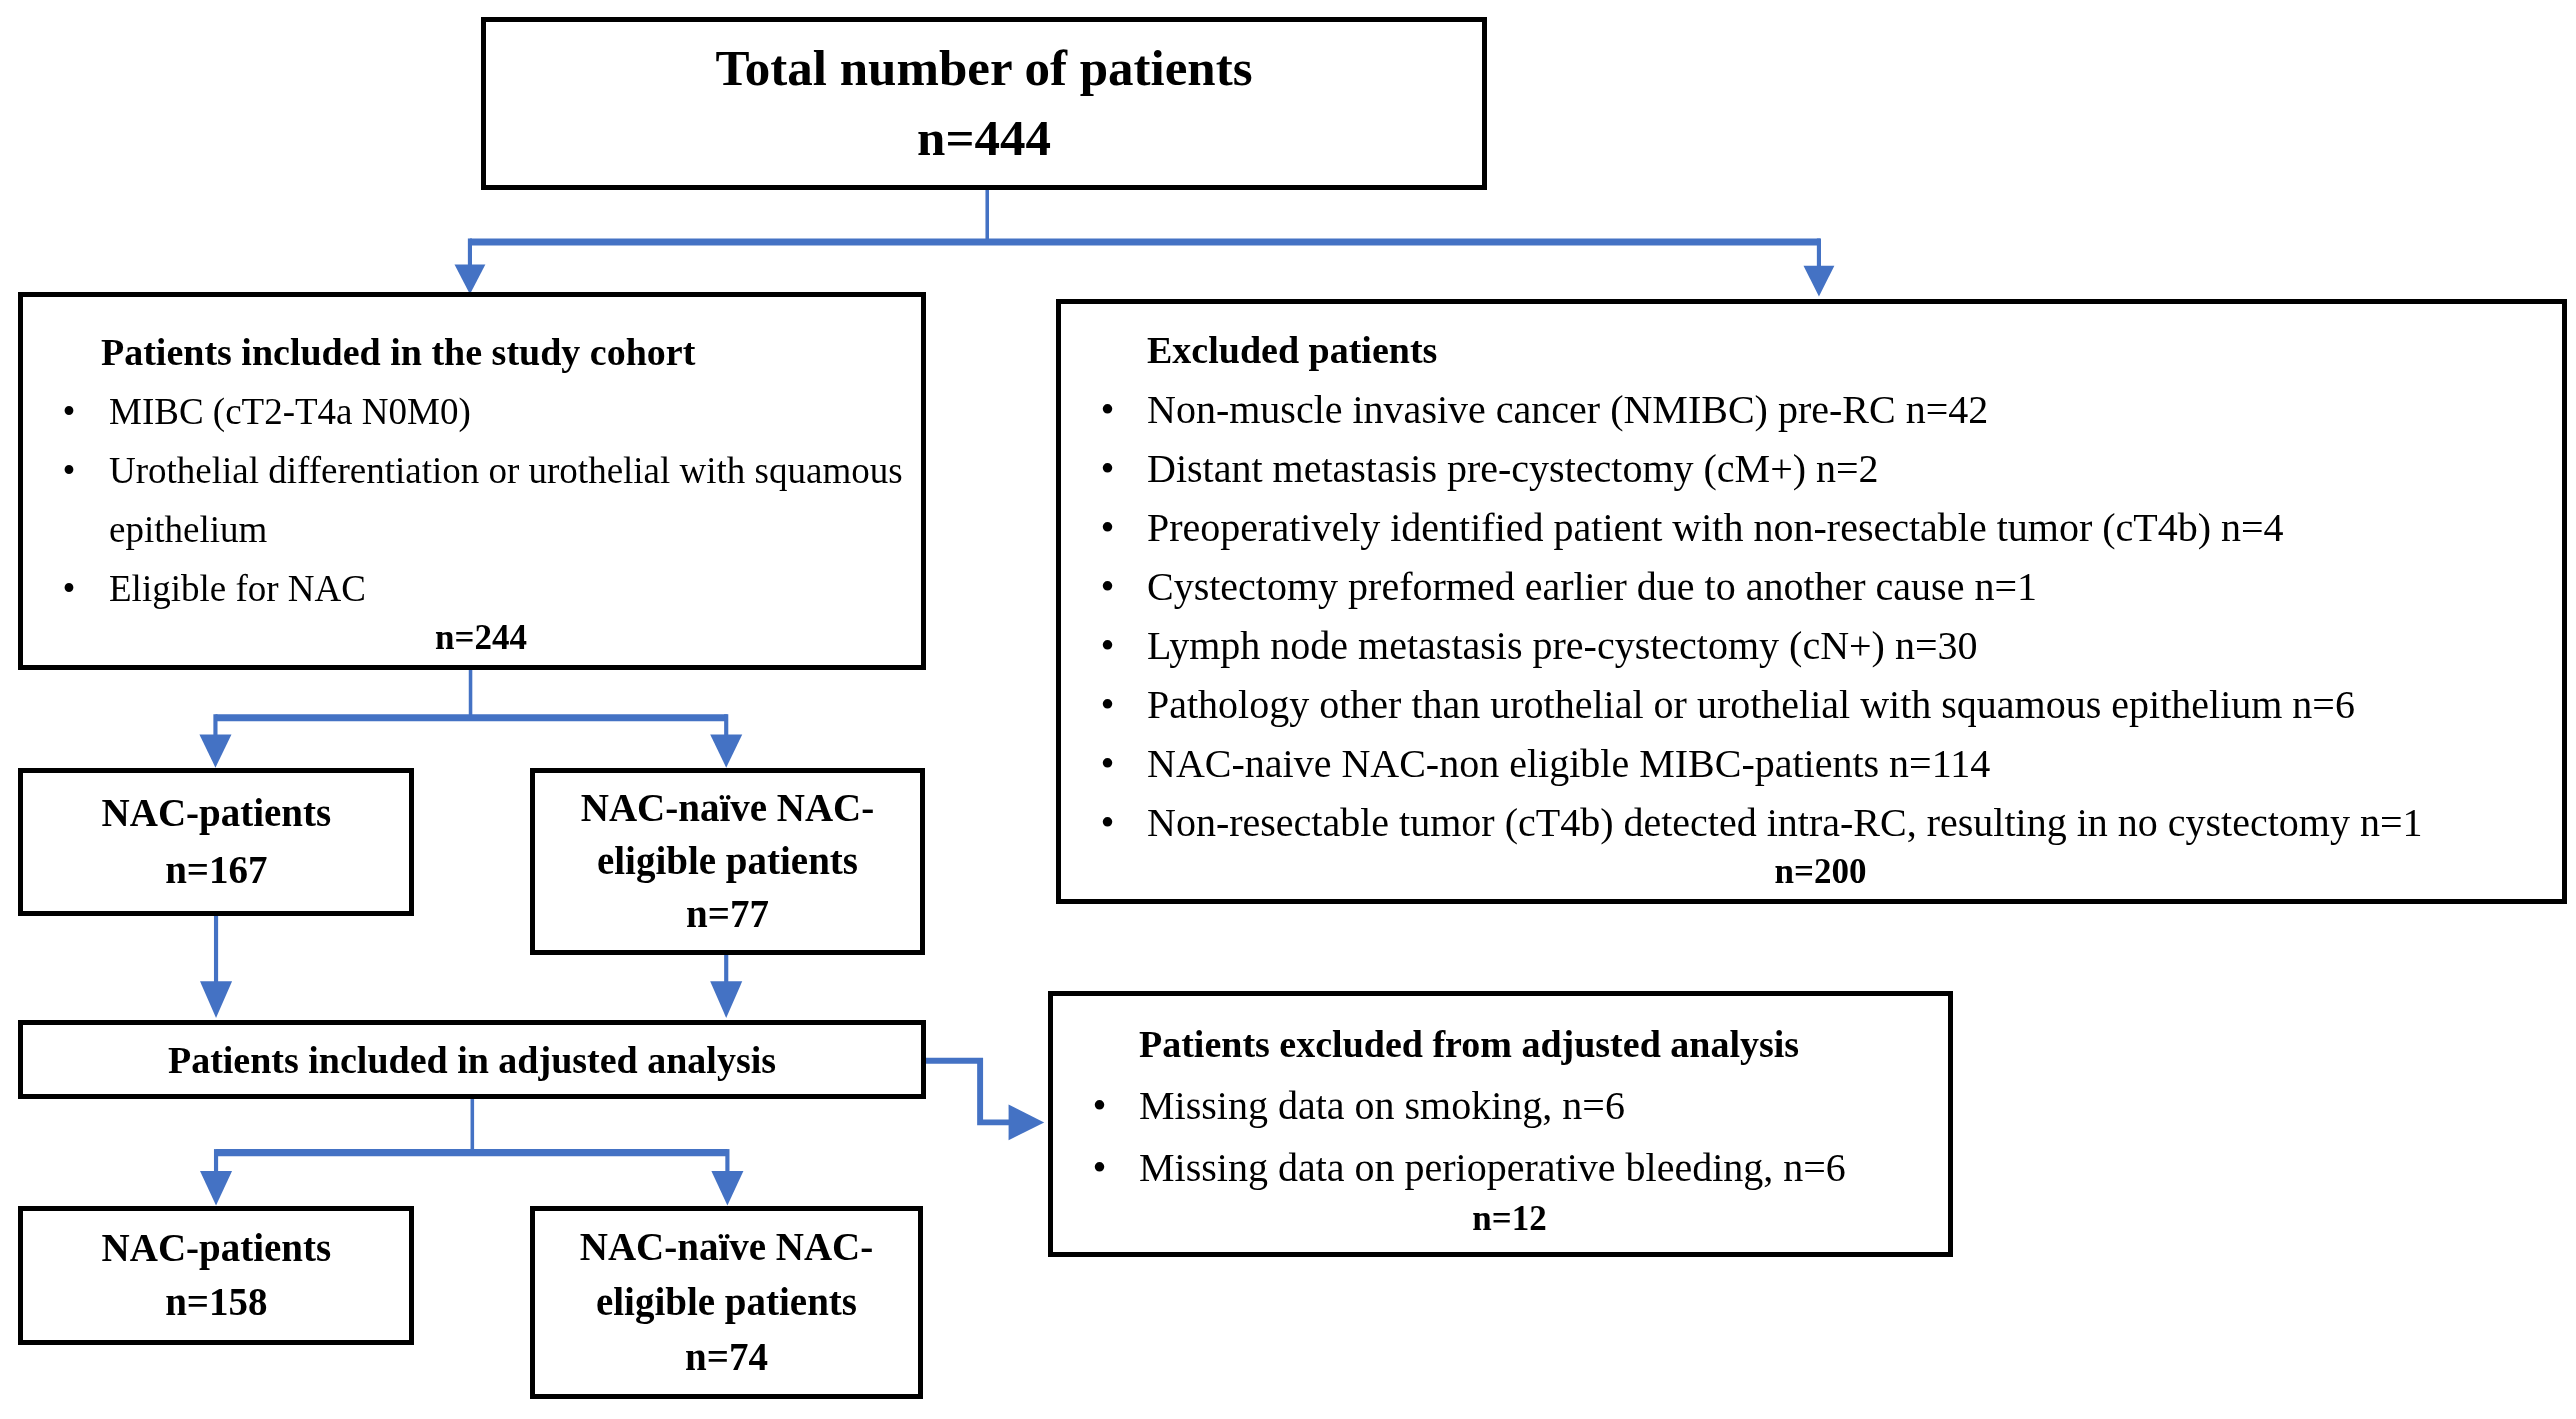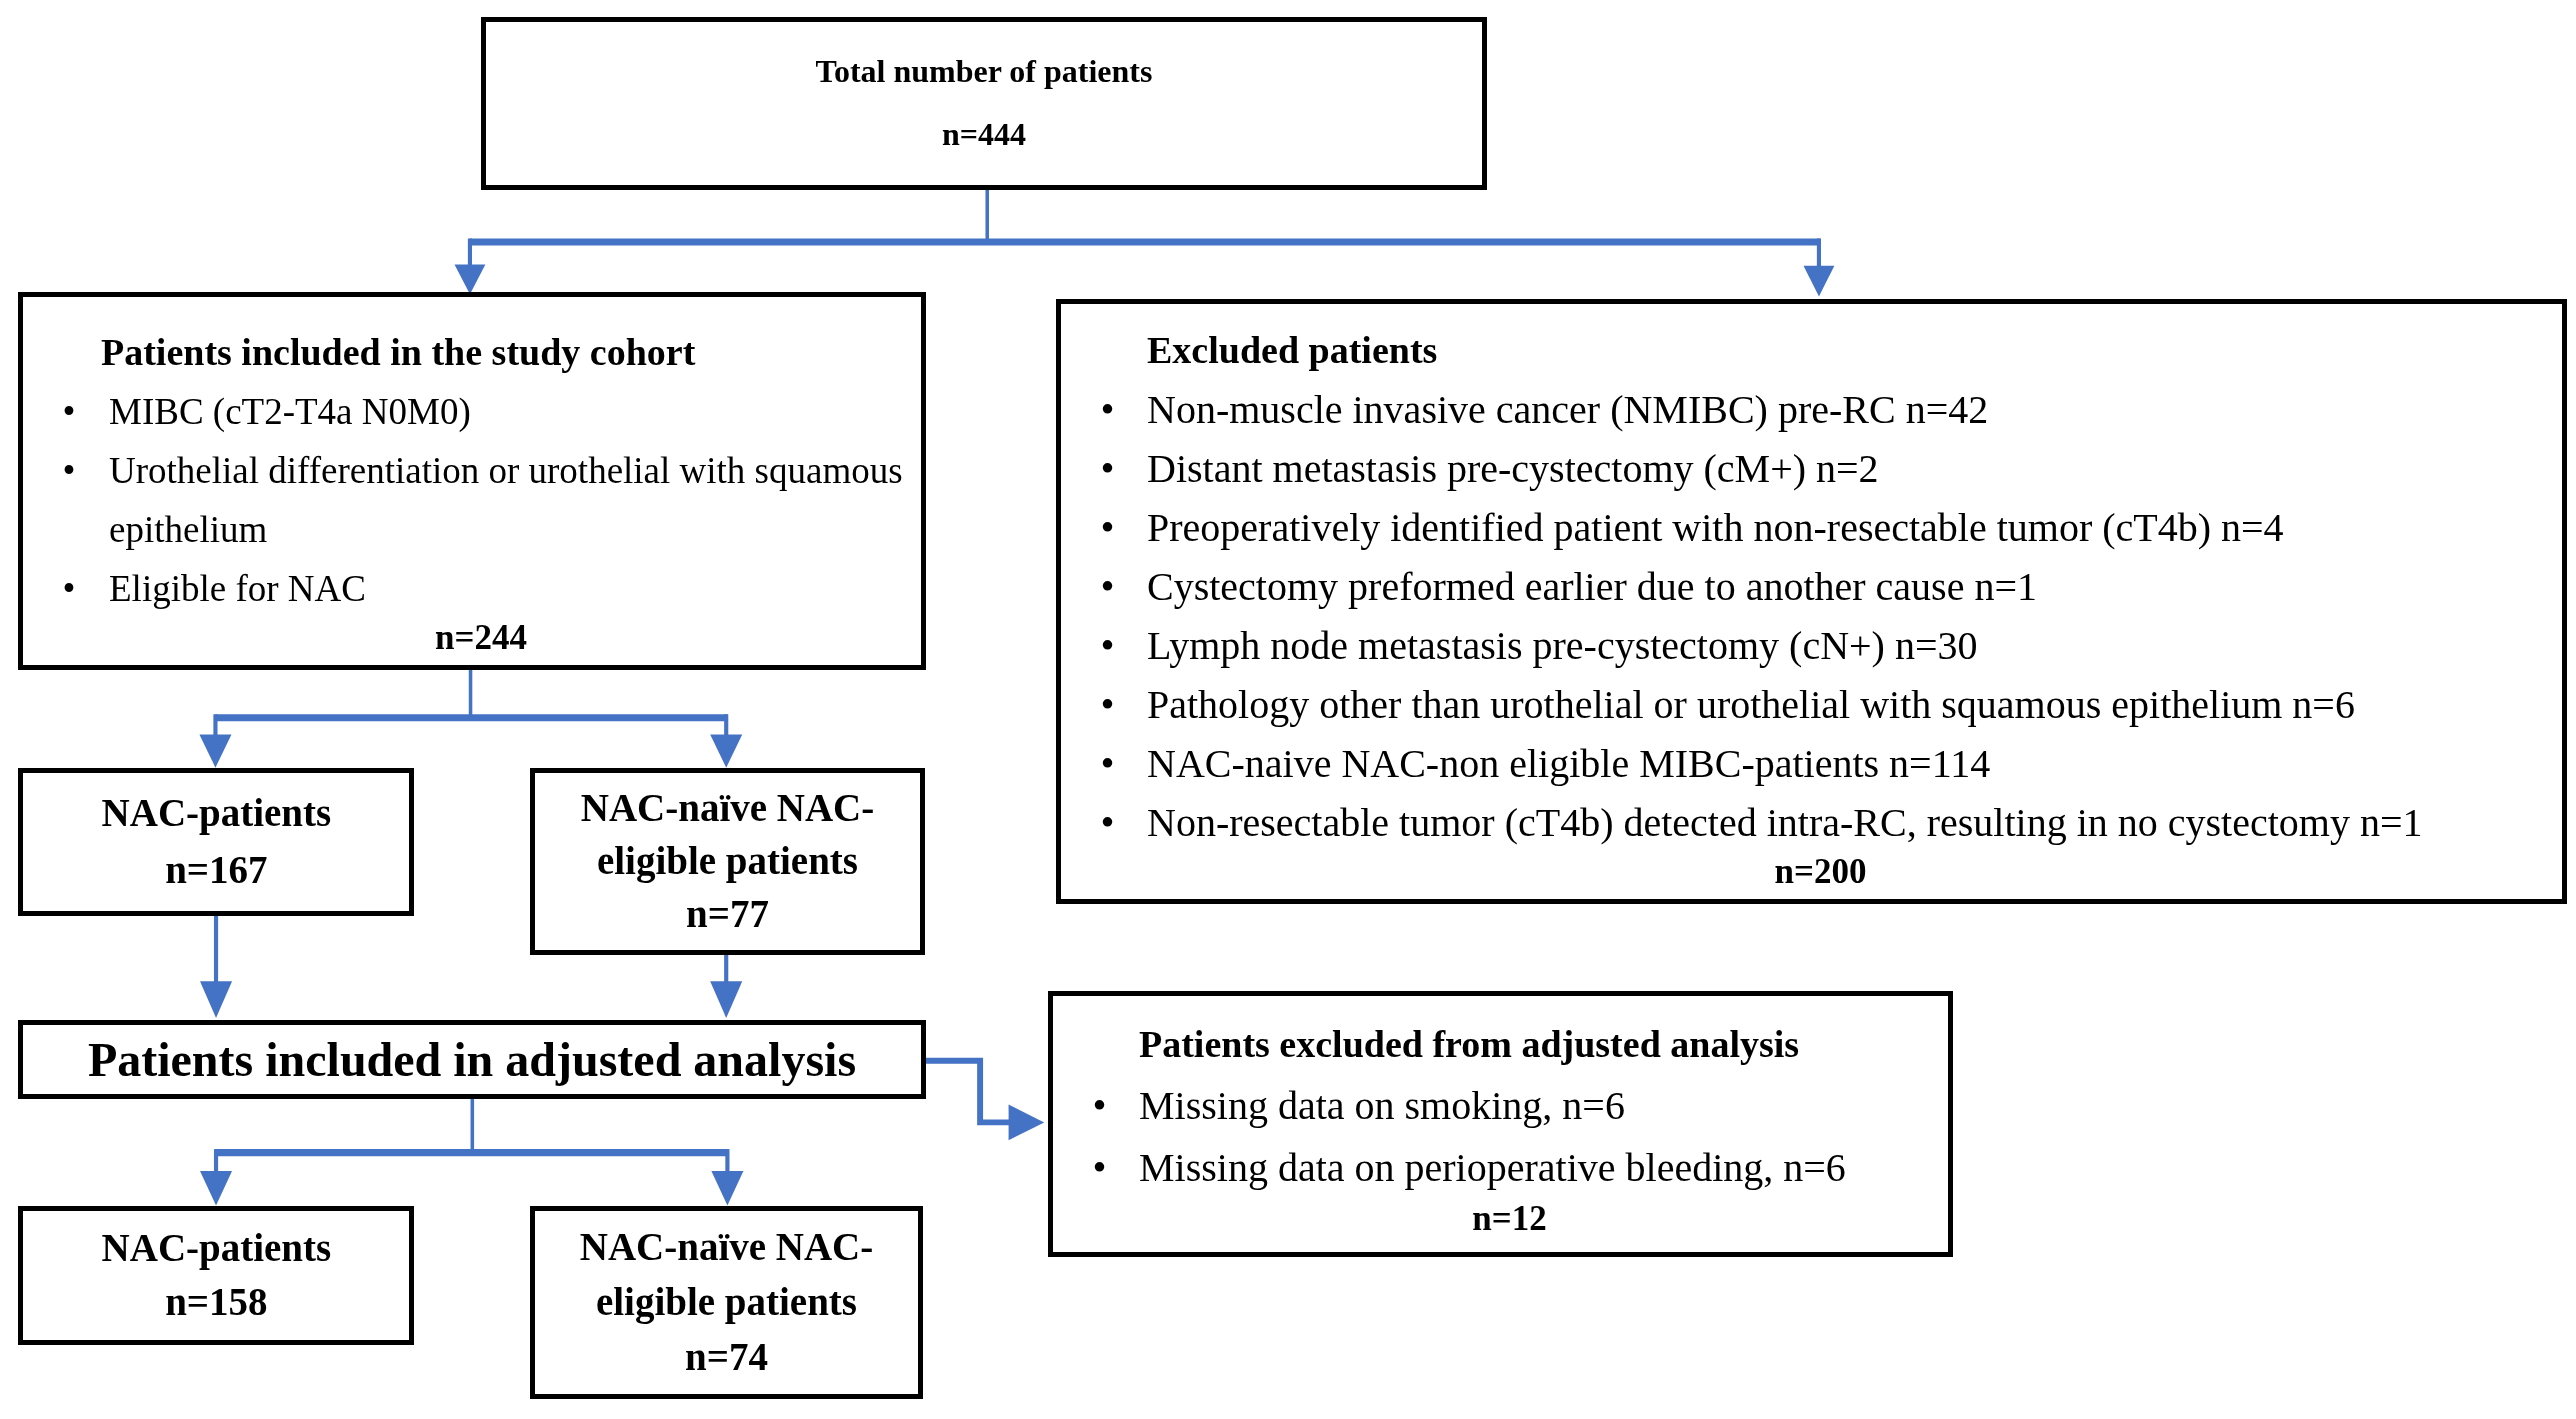--- a/index.html
+++ b/index.html
@@ -35,26 +35,26 @@
     align-items: center;
     justify-content: space-evenly;
     text-align: center;
     height: 100%;
     padding: 4.7px 6px;
     box-sizing: border-box;
   }
   .bold { font-weight: bold; }
 
   
-  .box-total        { left: 481px;  top: 16.6px;   width: 1006px; height: 173px; font-size: 32px; }
+  .box-total        { left: 481px;  top: 16.6px;   width: 1006px; height: 173px; font-size: 51px; }
   .box-cohort       { left: 18px;   top: 292px;  width: 908px; height: 378px; }
   .box-excluded     { left: 1056px; top: 299px;  width: 1511px; height: 605px; }
   .box-nac167       { left: 18.4px;   top: 768px; width: 396px;  height: 148px; font-size: 39px; }
   .box-naive77      { left: 530px;  top: 768px; width: 395px;  height: 187px; font-size: 39px; }
-  .box-adjusted     { left: 18px;   top: 1020px; width: 908px; height: 79px; font-size: 48px; }
+  .box-adjusted     { left: 18px;   top: 1020px; width: 908px; height: 79px; font-size: 38px; }
   .box-excl-adj     { left: 1048px; top: 991px; width: 905px; height: 266px; }
   .box-nac158       { left: 18.4px;   top: 1206px; width: 396px;  height: 139px; font-size: 39px; }
   .box-naive74      { left: 530px;  top: 1206px; width: 393px;  height: 193px; font-size: 39px; }
 
   
   .list-box {
     padding: 16.6px 18px 6px 36px;
     box-sizing: border-box;
     display: flex;
     flex-direction: column;

